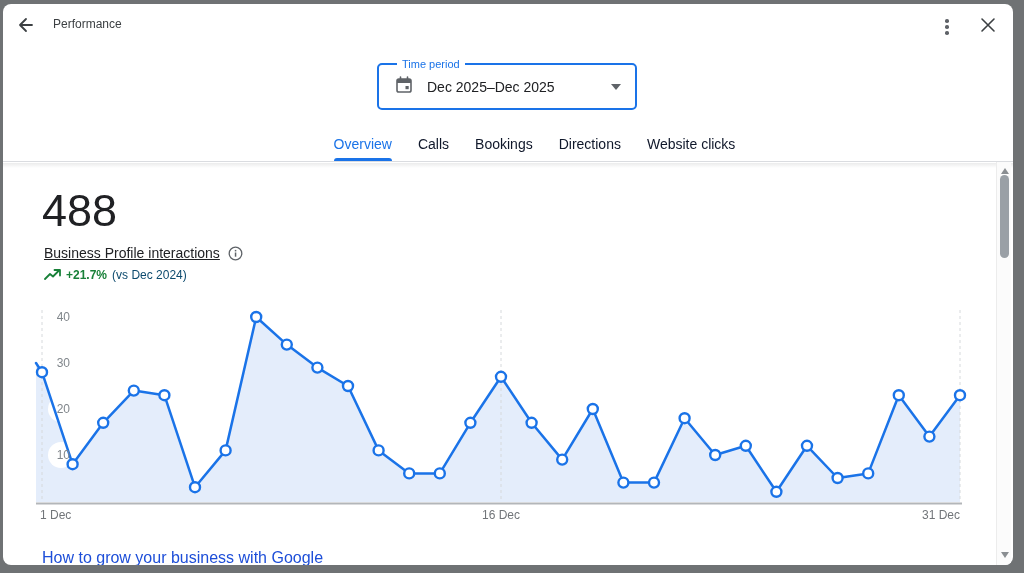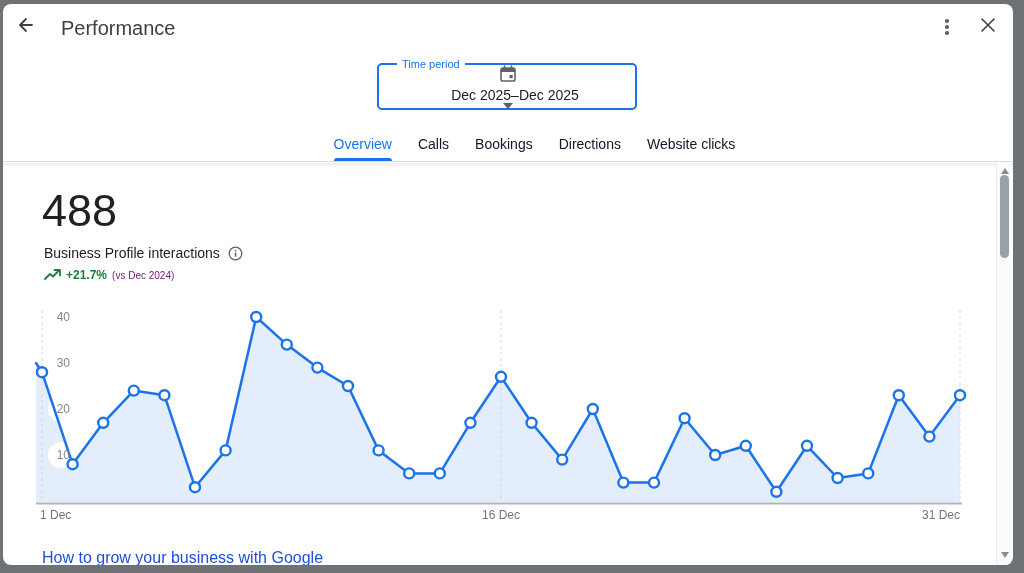--- a/index.html
+++ b/index.html
@@ -6,54 +6,54 @@
   html,body { width:1024px; height:573px; overflow:hidden; }
   body { background:#6f7274; font-family:"Liberation Sans", sans-serif; position:relative; }
 
   .window { position:absolute; left:3px; top:4px; width:1010px; height:561px;
             background:#fff; border-radius:8px; overflow:hidden; }
 
   
   .hdr-btn { position:absolute; width:28px; height:28px; display:flex; align-items:center;
              justify-content:center; cursor:pointer; background:none; border:none; }
   .back-btn { left:8px; top:8px; }
-  .page-title { position:absolute; left:58px; top:13px; font-size:20px; color:#3c4043; }
+  .page-title { position:absolute; left:50px; top:13px; font-size:12px; color:#3c4043; }
   .kebab-btn { left:930px; top:9px; }
   .kebab-btn .dots { display:flex; flex-direction:column; gap:2.5px; }
   .kebab-btn .dots i { width:3.5px; height:3.5px; border-radius:50%; background:#5f6368; }
   .close-btn { left:971px; top:8px; }
 
   
   .time-field { position:absolute; left:374px; top:59px; width:260px; height:47px;
                 border:2px solid #1a73e8; border-radius:5px; display:flex; align-items:center;
-                padding:0 14px 0 16px; cursor:pointer; background:#fff;flex-direction:column; }
+                padding:0 14px 0 16px; cursor:pointer; background:#fff; }
   .time-label { position:absolute; top:-8px; left:18px; background:#fff; padding:0 5px;
                 font-size:11px; color:#1a73e8; line-height:14px; }
   .time-value { font-size:14px; color:#202124; margin-left:14px; flex:1; }
   .caret { width:0; height:0; border-left:5px solid transparent; border-right:5px solid transparent;
            border-top:6px solid #5f6368; }
 
   
   .tabbar { position:absolute; left:0; top:124px; width:1010px; height:34px;
             display:flex; gap:26px; padding-left:53px; border-bottom:1px solid #dadce0;justify-content:center; }
   .tab { font-size:14px; font-weight:500; color:#0f172a; line-height:32px; cursor:pointer;
          position:relative; white-space:nowrap; }
   .tab.active { color:#1a73e8; }
   .tab.active::after { content:""; position:absolute; left:0; right:0; bottom:0; height:3px;
                        background:#1a73e8; border-radius:3px 3px 0 0; }
   .tab-shadow { position:absolute; left:0; top:159px; width:1010px; height:5px;
                 background:linear-gradient(rgba(60,64,67,.10), rgba(60,64,67,0)); }
 
   
   .metric-value { position:absolute; left:39px; top:181px; font-size:45px; color:#202124; }
   .metric-label-row { position:absolute; left:41px; top:241px; display:flex; align-items:center; gap:8px; }
-  .metric-label { font-size:14px; color:#202124; }
+  .metric-label { font-size:14px; color:#202124;text-decoration:underline; }
   .metric-trend-row { position:absolute; left:41px; top:264px; display:flex; align-items:center; gap:5px; }
   .metric-change { font-size:12px; font-weight:bold; color:#188038; }
-  .metric-comparison { font-size:10px; color:#701a75; }
+  .metric-comparison { font-size:12px; color:#0c4a6e; }
 
   
   .chart { position:absolute; left:0; top:0; width:1010px; height:561px; pointer-events:none; }
   .tick  { font-family:"Liberation Sans", sans-serif; font-size:12px; fill:#80868b; }
   .tick2 { font-family:"Liberation Sans", sans-serif; font-size:12px; fill:#717579; }
 
   
   .footer-heading { position:absolute; left:39px; top:545px; font-size:16px; font-weight:500; color:#1d4ed8; }
 
   

